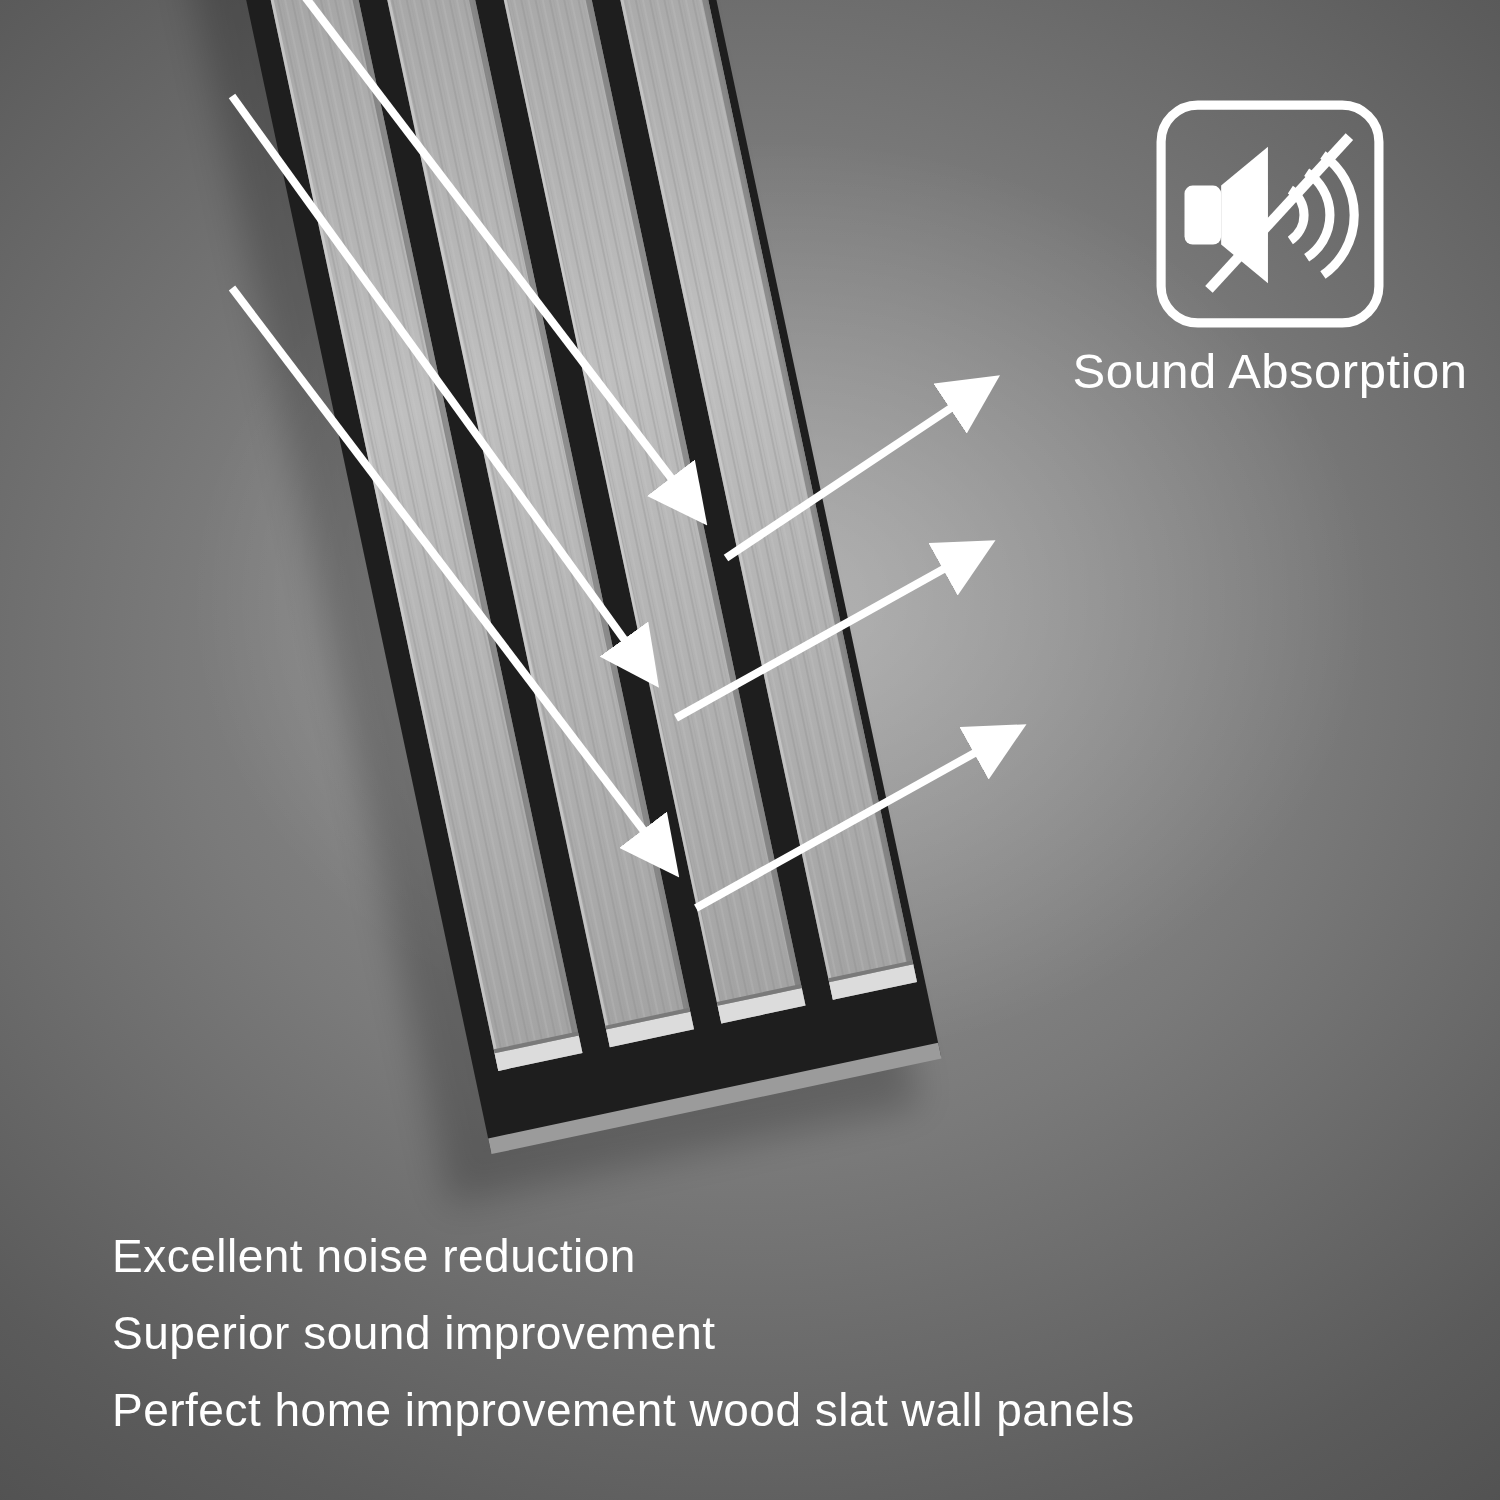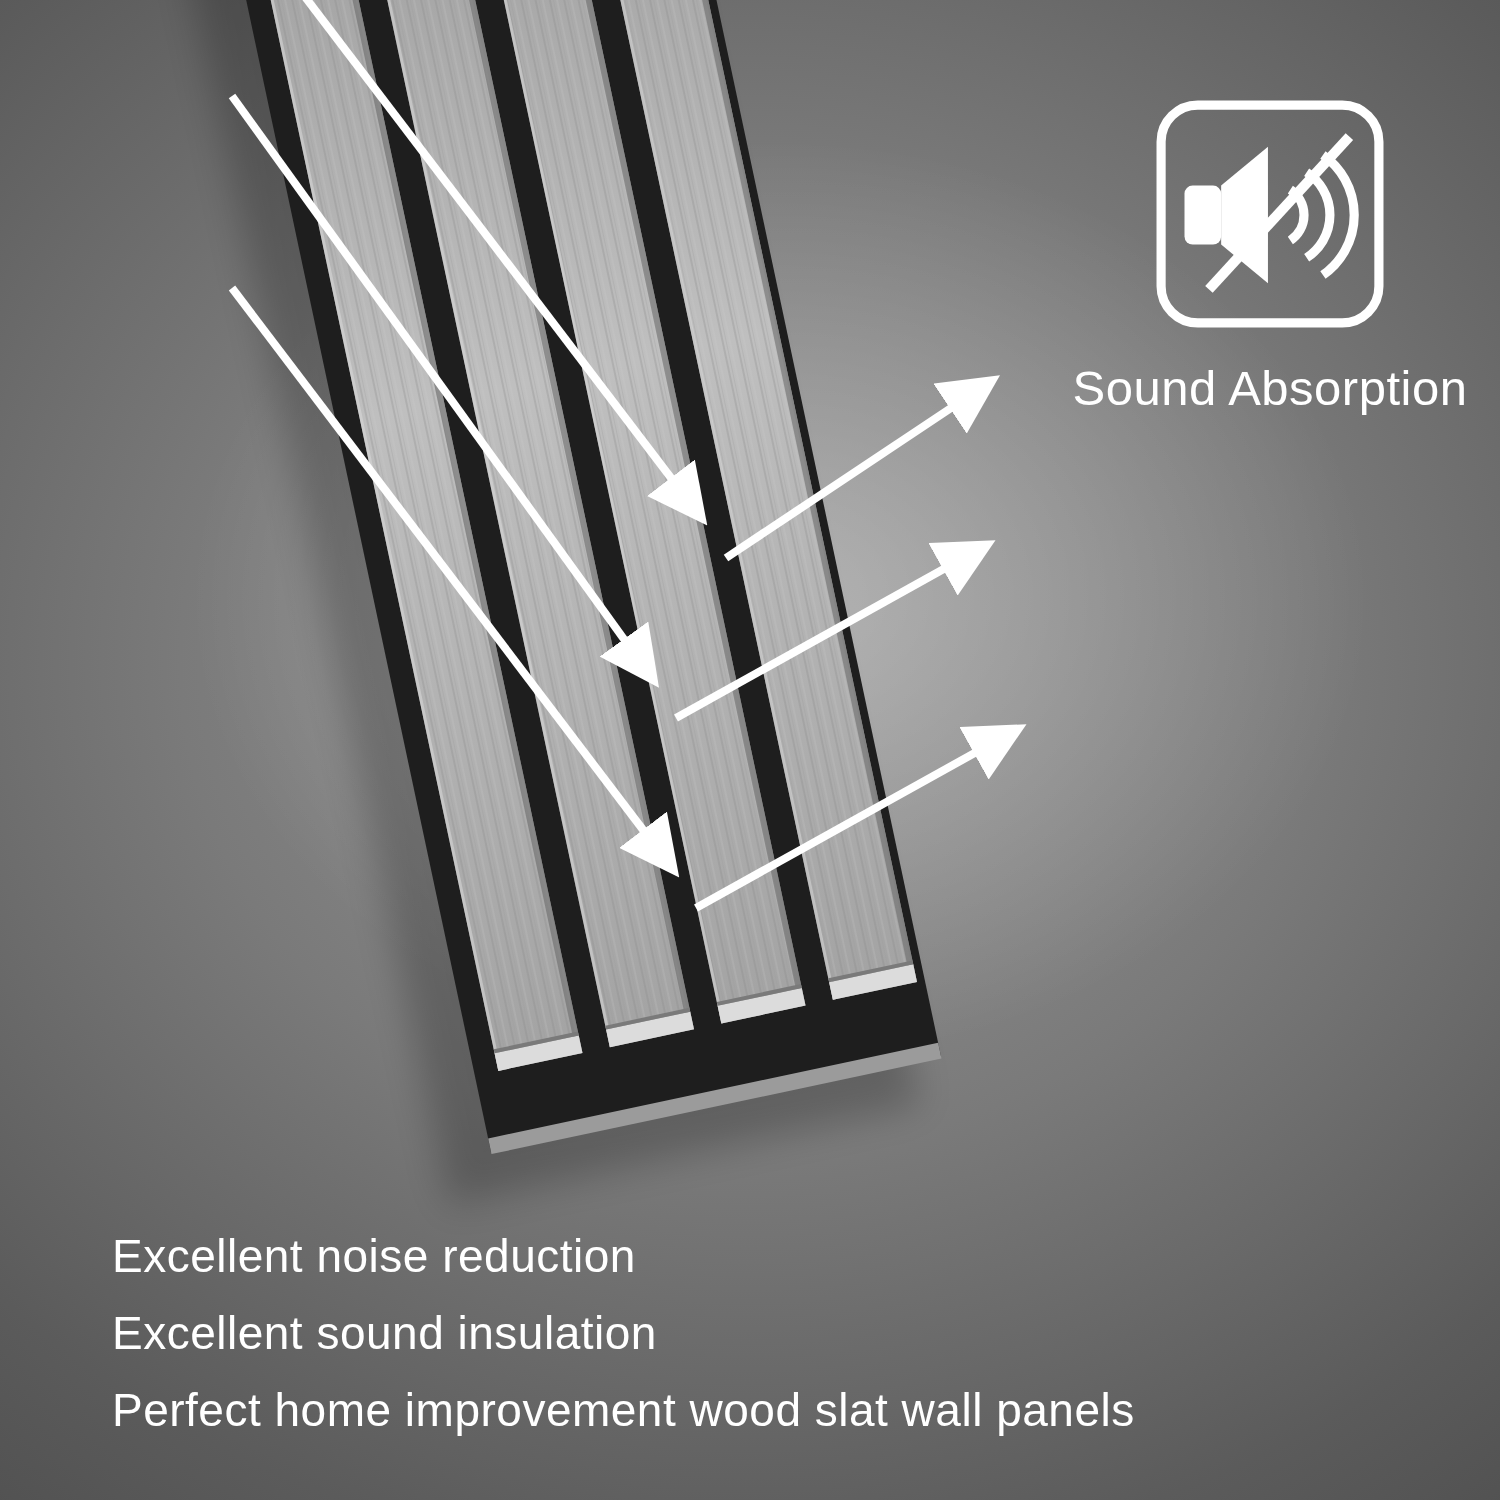--- a/index.html
+++ b/index.html
@@ -16,21 +16,21 @@
       radial-gradient(ellipse 1500px 1300px at 50% 44%, #979797 0%, #7a7a7a 38%, #5b5b5b 70%, #454545 100%);
   }
   .art{position:absolute;left:0;top:0;width:1500px;height:1500px;}
   .badge{
     position:absolute;left:1020px;top:100px;width:500px;
     display:flex;flex-direction:column;align-items:center;
     color:#ffffff;
   }
   .badge .icon-box{width:228px;height:228px;}
   .badge .label{
-    margin-top:32px;
+    margin-top:15px;
     font-size:49px;
     letter-spacing:0.5px;
     color:#ffffff;
     white-space:nowrap;
     text-align:center;
   }
   .features{
     position:absolute;left:112px;top:1218px;
     color:#ffffff;
   }
@@ -140,17 +140,17 @@
       <path d="M148 71 a50 50 0 0 1 0 84" stroke="#ffffff" stroke-width="9" fill="none"></path>
       <path d="M164 54 a72 72 0 0 1 0 118" stroke="#ffffff" stroke-width="9" fill="none"></path>
 
       <line x1="52" y1="186" x2="190" y2="36" stroke="#ffffff" stroke-width="10"></line>
     </svg>
     <div class="label">Sound Absorption</div>
   </div>
 
   <div class="features">
     <div class="line">Excellent noise reduction</div>
-    <div class="line">Excellent sound insulation</div>
+    <div class="line">Superior sound improvement</div>
     <div class="line">Perfect home improvement wood slat wall panels</div>
   </div>
 
 </div>
 
 </body></html>

